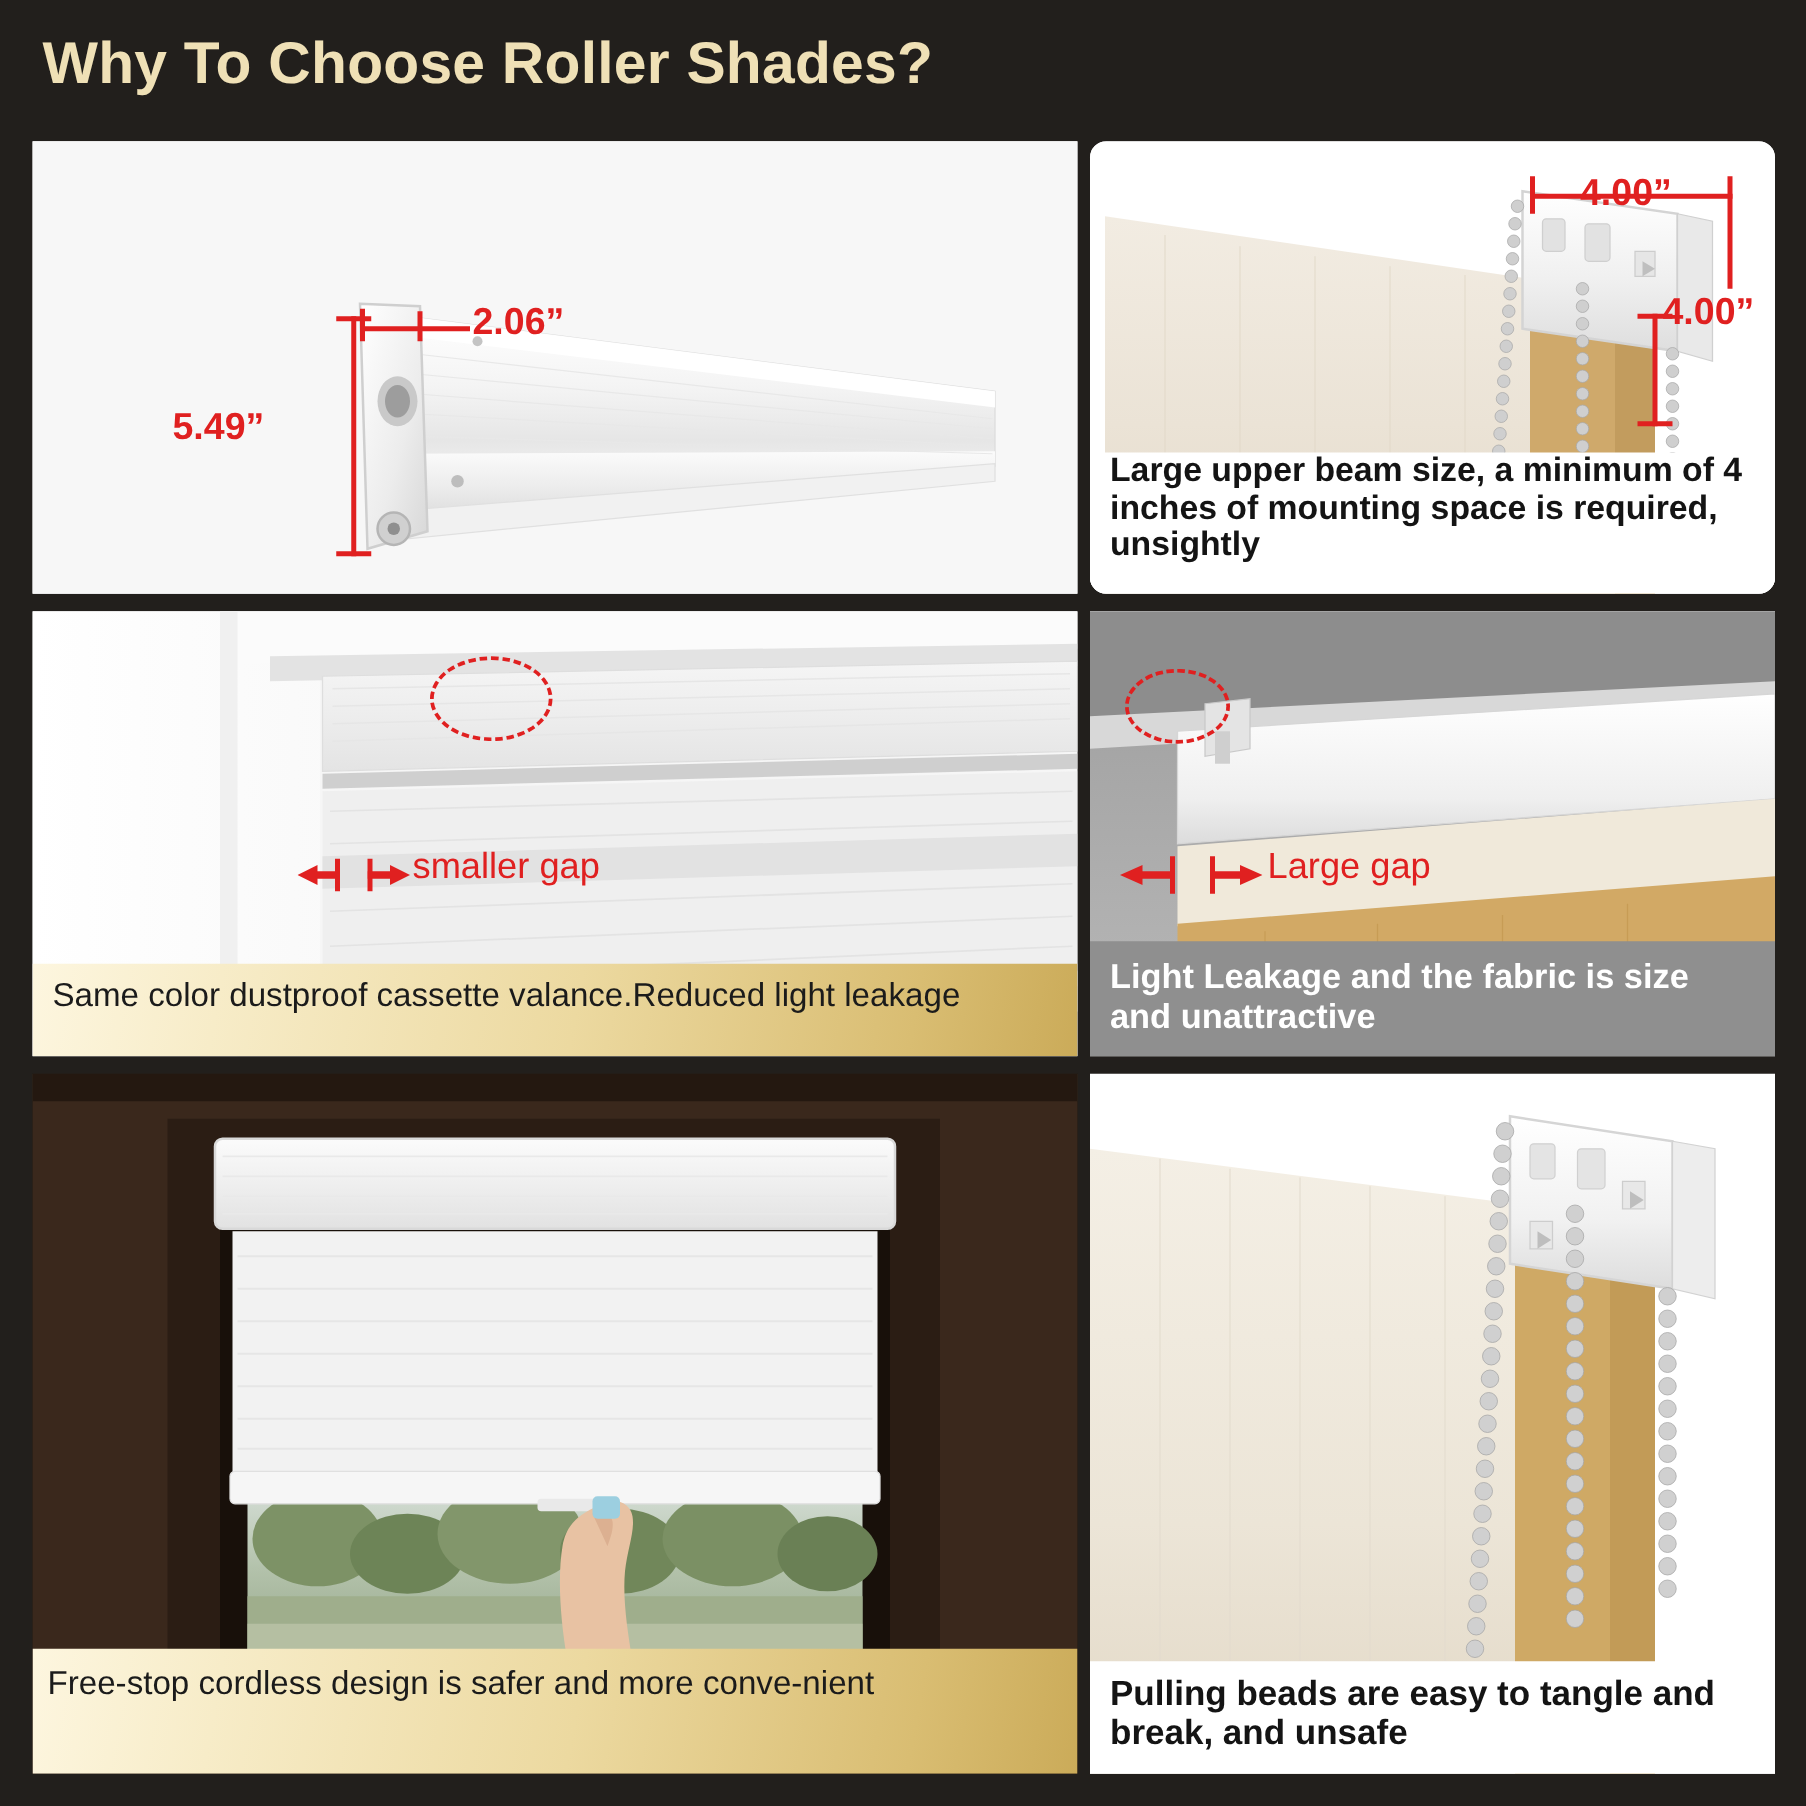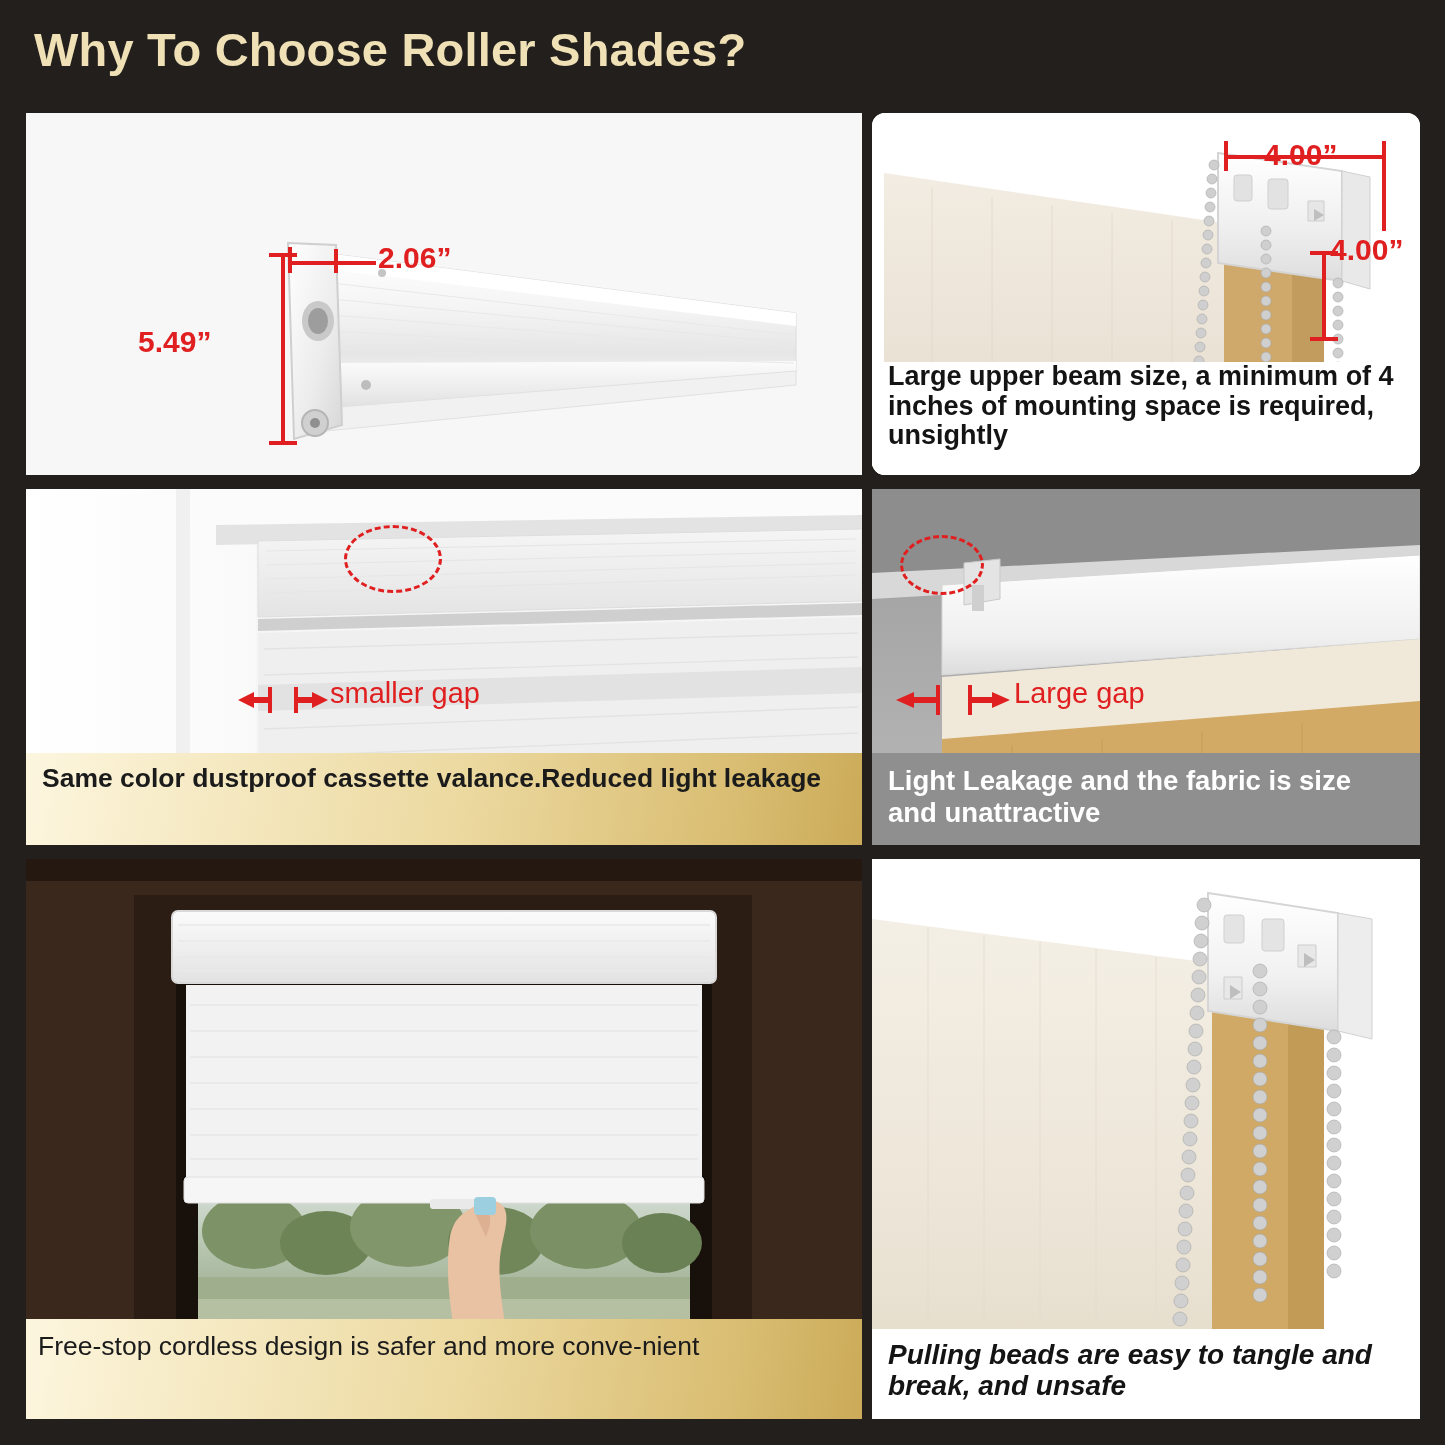--- a/index.html
+++ b/index.html
@@ -281,21 +281,21 @@
         </svg>
     </div>
     <div style="position:absolute;left:268px;top:200px;">
       <svg width="34" height="22" viewBox="0 0 34 22">
           <path d="M34,11 L18,3 L18,19 Z" fill="#e02020"></path>
           <rect x="0" y="8" width="20" height="6" fill="#e02020"></rect>
         </svg>
     </div>
     <div class="gap-label" style="left:304px;top:188px;font-size:29px;">smaller gap</div>
 
-    <div class="cap gold" style="height:92px;font-weight:bold;">Same color dustproof cassette valance.Reduced light leakage</div>
+    <div class="cap gold" style="height:74px;">Same color dustproof cassette valance.Reduced light leakage</div>
   </div>
 
   <div class="card" style="left:872px;top:489px;width:548px;height:356px;">
     <div class="photo">
       <svg width="548" height="356" viewBox="0 0 548 356">
         <defs>
           <linearGradient id="g4top" x1="0" y1="0" x2="0" y2="1">
             <stop offset="0%" stop-color="#9d9d9d"></stop>
             <stop offset="100%" stop-color="#b9b9b9"></stop>
           </linearGradient>
@@ -408,21 +408,21 @@
         <rect x="404" y="340" width="56" height="10" rx="3" fill="#e9e9e9"></rect>
 
         <path d="M452,346 c12,-8 26,-4 28,8 c2,12 -4,26 -6,44 c-2,22 2,48 6,72 l-52,0 c-6,-34 -8,-68 -4,-92 c3,-18 14,-26 28,-32 z" fill="#e8c2a3"></path>
         <path d="M448,352 c6,-4 14,-2 16,6 c1,7 -2,14 -4,20" fill="#dcb091"></path>
         <rect x="448" y="338" width="22" height="18" rx="4" fill="#9ccfe0"></rect>
       </svg>
     </div>
     <div class="cap gold" style="height:100px;padding-top:12px;padding-left:12px;">Free-stop cordless design is safer and more conve-nient</div>
   </div>
 
-  <div class="card" style="left:872px;top:859px;width:548px;height:560px;font-style:italic;">
+  <div class="card" style="left:872px;top:859px;width:548px;height:560px;">
     <div class="photo">
       <svg width="548" height="560" viewBox="0 0 548 560">
         <defs>
           <linearGradient id="fab6" x1="0" y1="0" x2="0" y2="1">
             <stop offset="0%" stop-color="#f4efe5"></stop>
             <stop offset="60%" stop-color="#ece5d7"></stop>
             <stop offset="100%" stop-color="#e2d8c6"></stop>
           </linearGradient>
           <linearGradient id="beam6" x1="0" y1="0" x2="0" y2="1">
             <stop offset="0%" stop-color="#ffffff"></stop>

